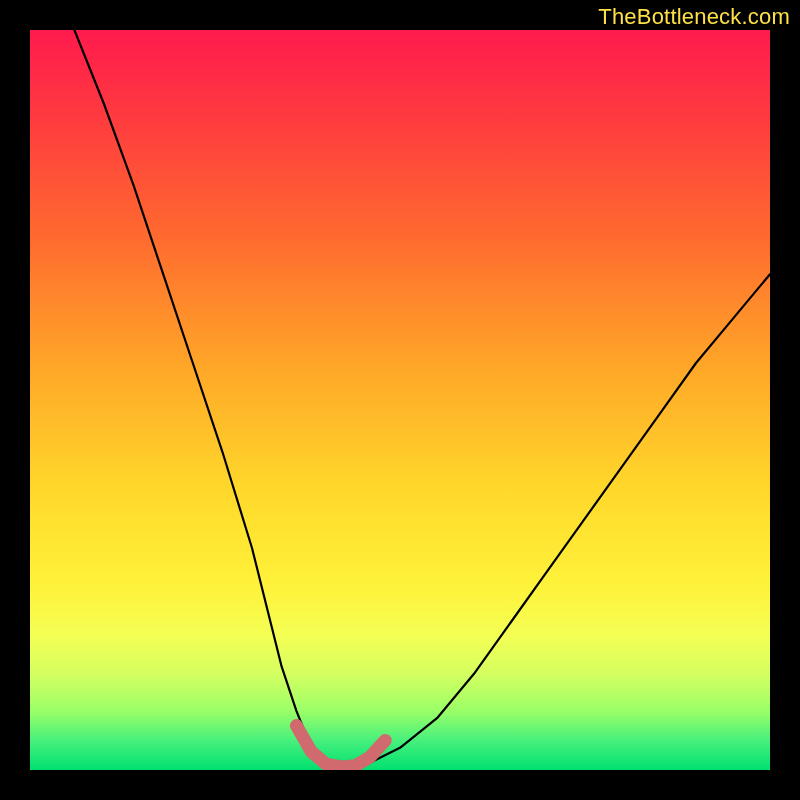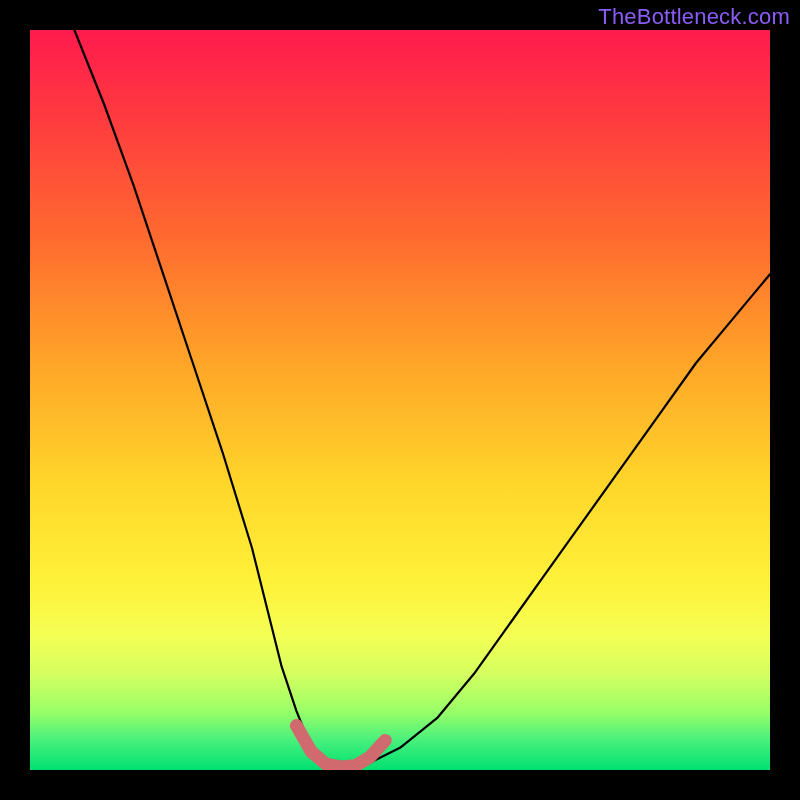--- a/index.html
+++ b/index.html
@@ -37,21 +37,21 @@
       #47f07c 96%,
       #00e070 100%
     );
   }
   .watermark {
     position: absolute;
     top: 4px;
     right: 10px;
     font-family: Arial, Helvetica, sans-serif;
     font-size: 22px;
-    color: #8b5cf6;
+    color: #fde047;
     letter-spacing: 0.2px;
   }
   svg.curve {
     position: absolute;
     left: 0;
     top: 0;
     width: 740px;
     height: 740px;
   }
 </style>

